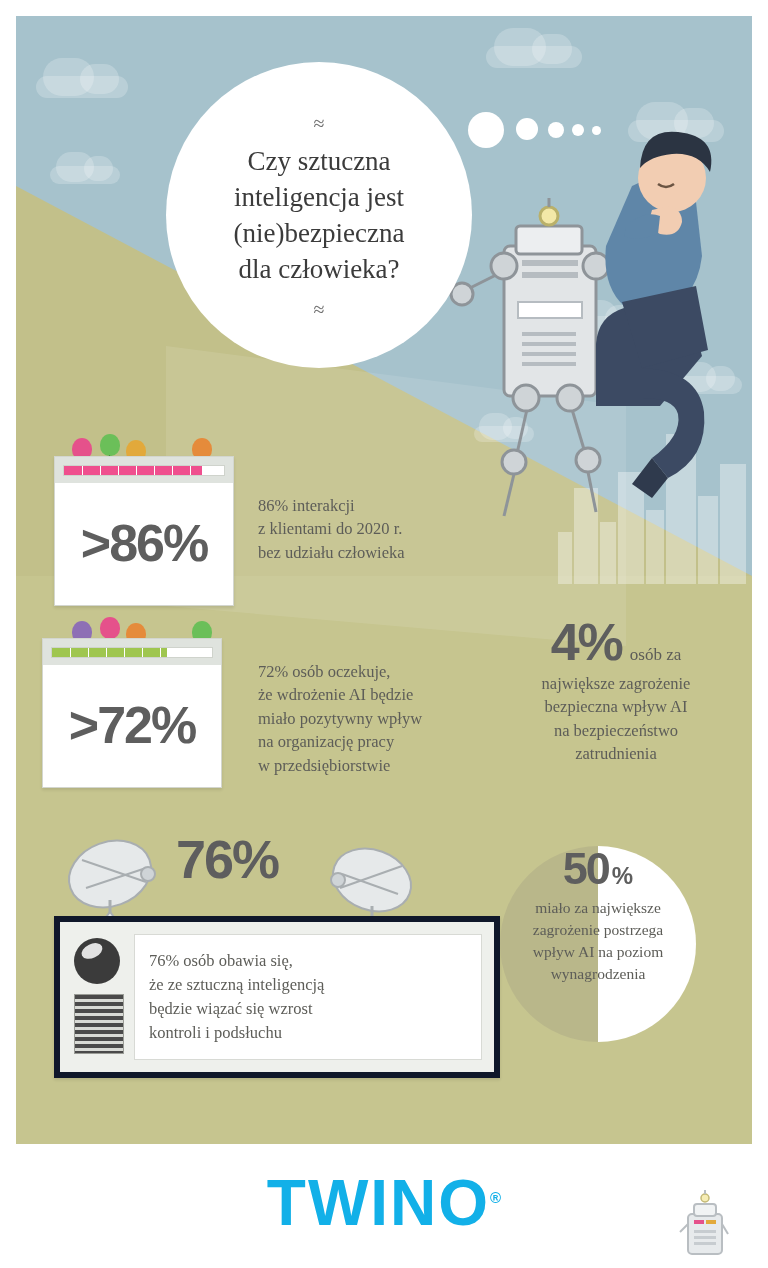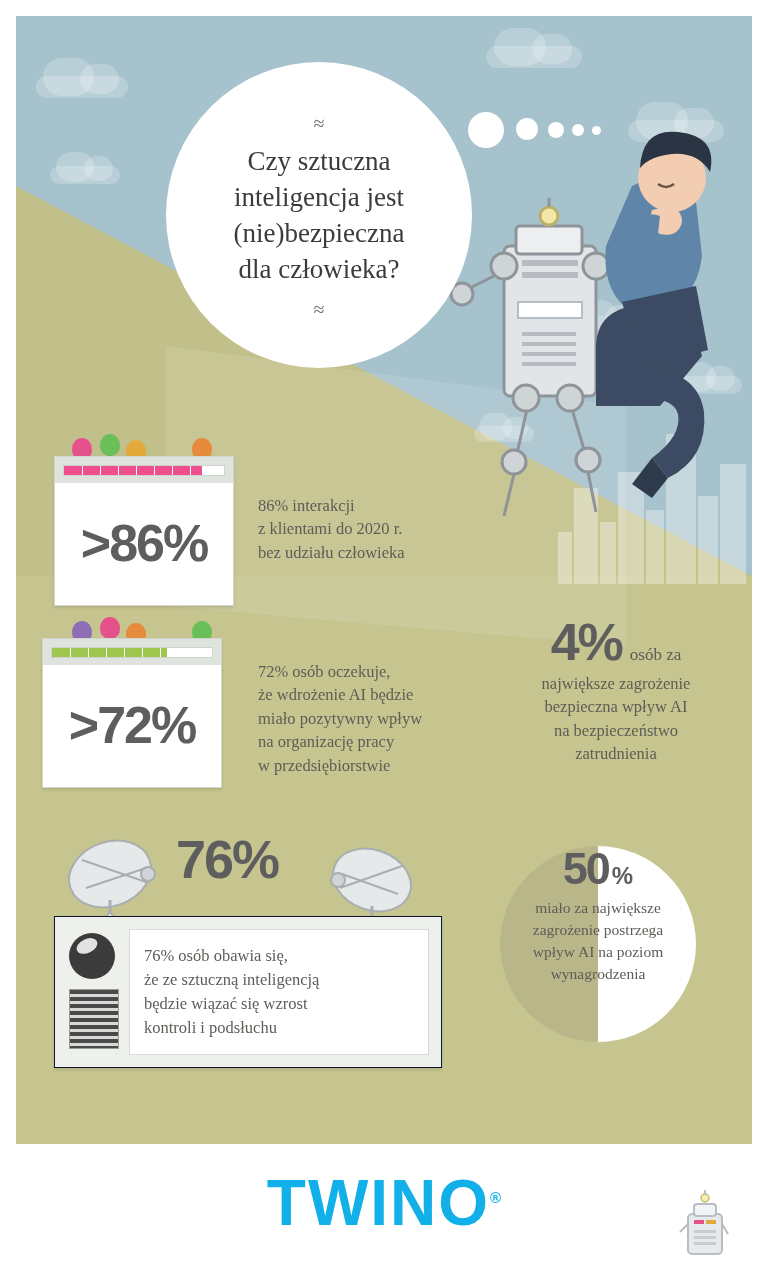--- a/index.html
+++ b/index.html
@@ -219,22 +219,23 @@
     position: absolute;
     font-family: "Liberation Sans", sans-serif;
     font-weight: bold;
     font-size: 54px;
     color: #5e5e5e;
     letter-spacing: -2px;
   }
   .radio {
     position: absolute;
     background: #eef0ec;
-    border: 1px solid #0f172a;
+    border: 6px solid #0f172a;
     box-shadow: 0 2px 3px rgba(0,0,0,.10);
+    padding-left: 48px;
   }
   .radio .speaker {
     position: absolute;
     left: 14px; top: 16px;
     width: 46px; height: 46px;
     border-radius: 50%;
     background: #3b3b3b;
   }
   .radio .speaker::after {
     content: "";

